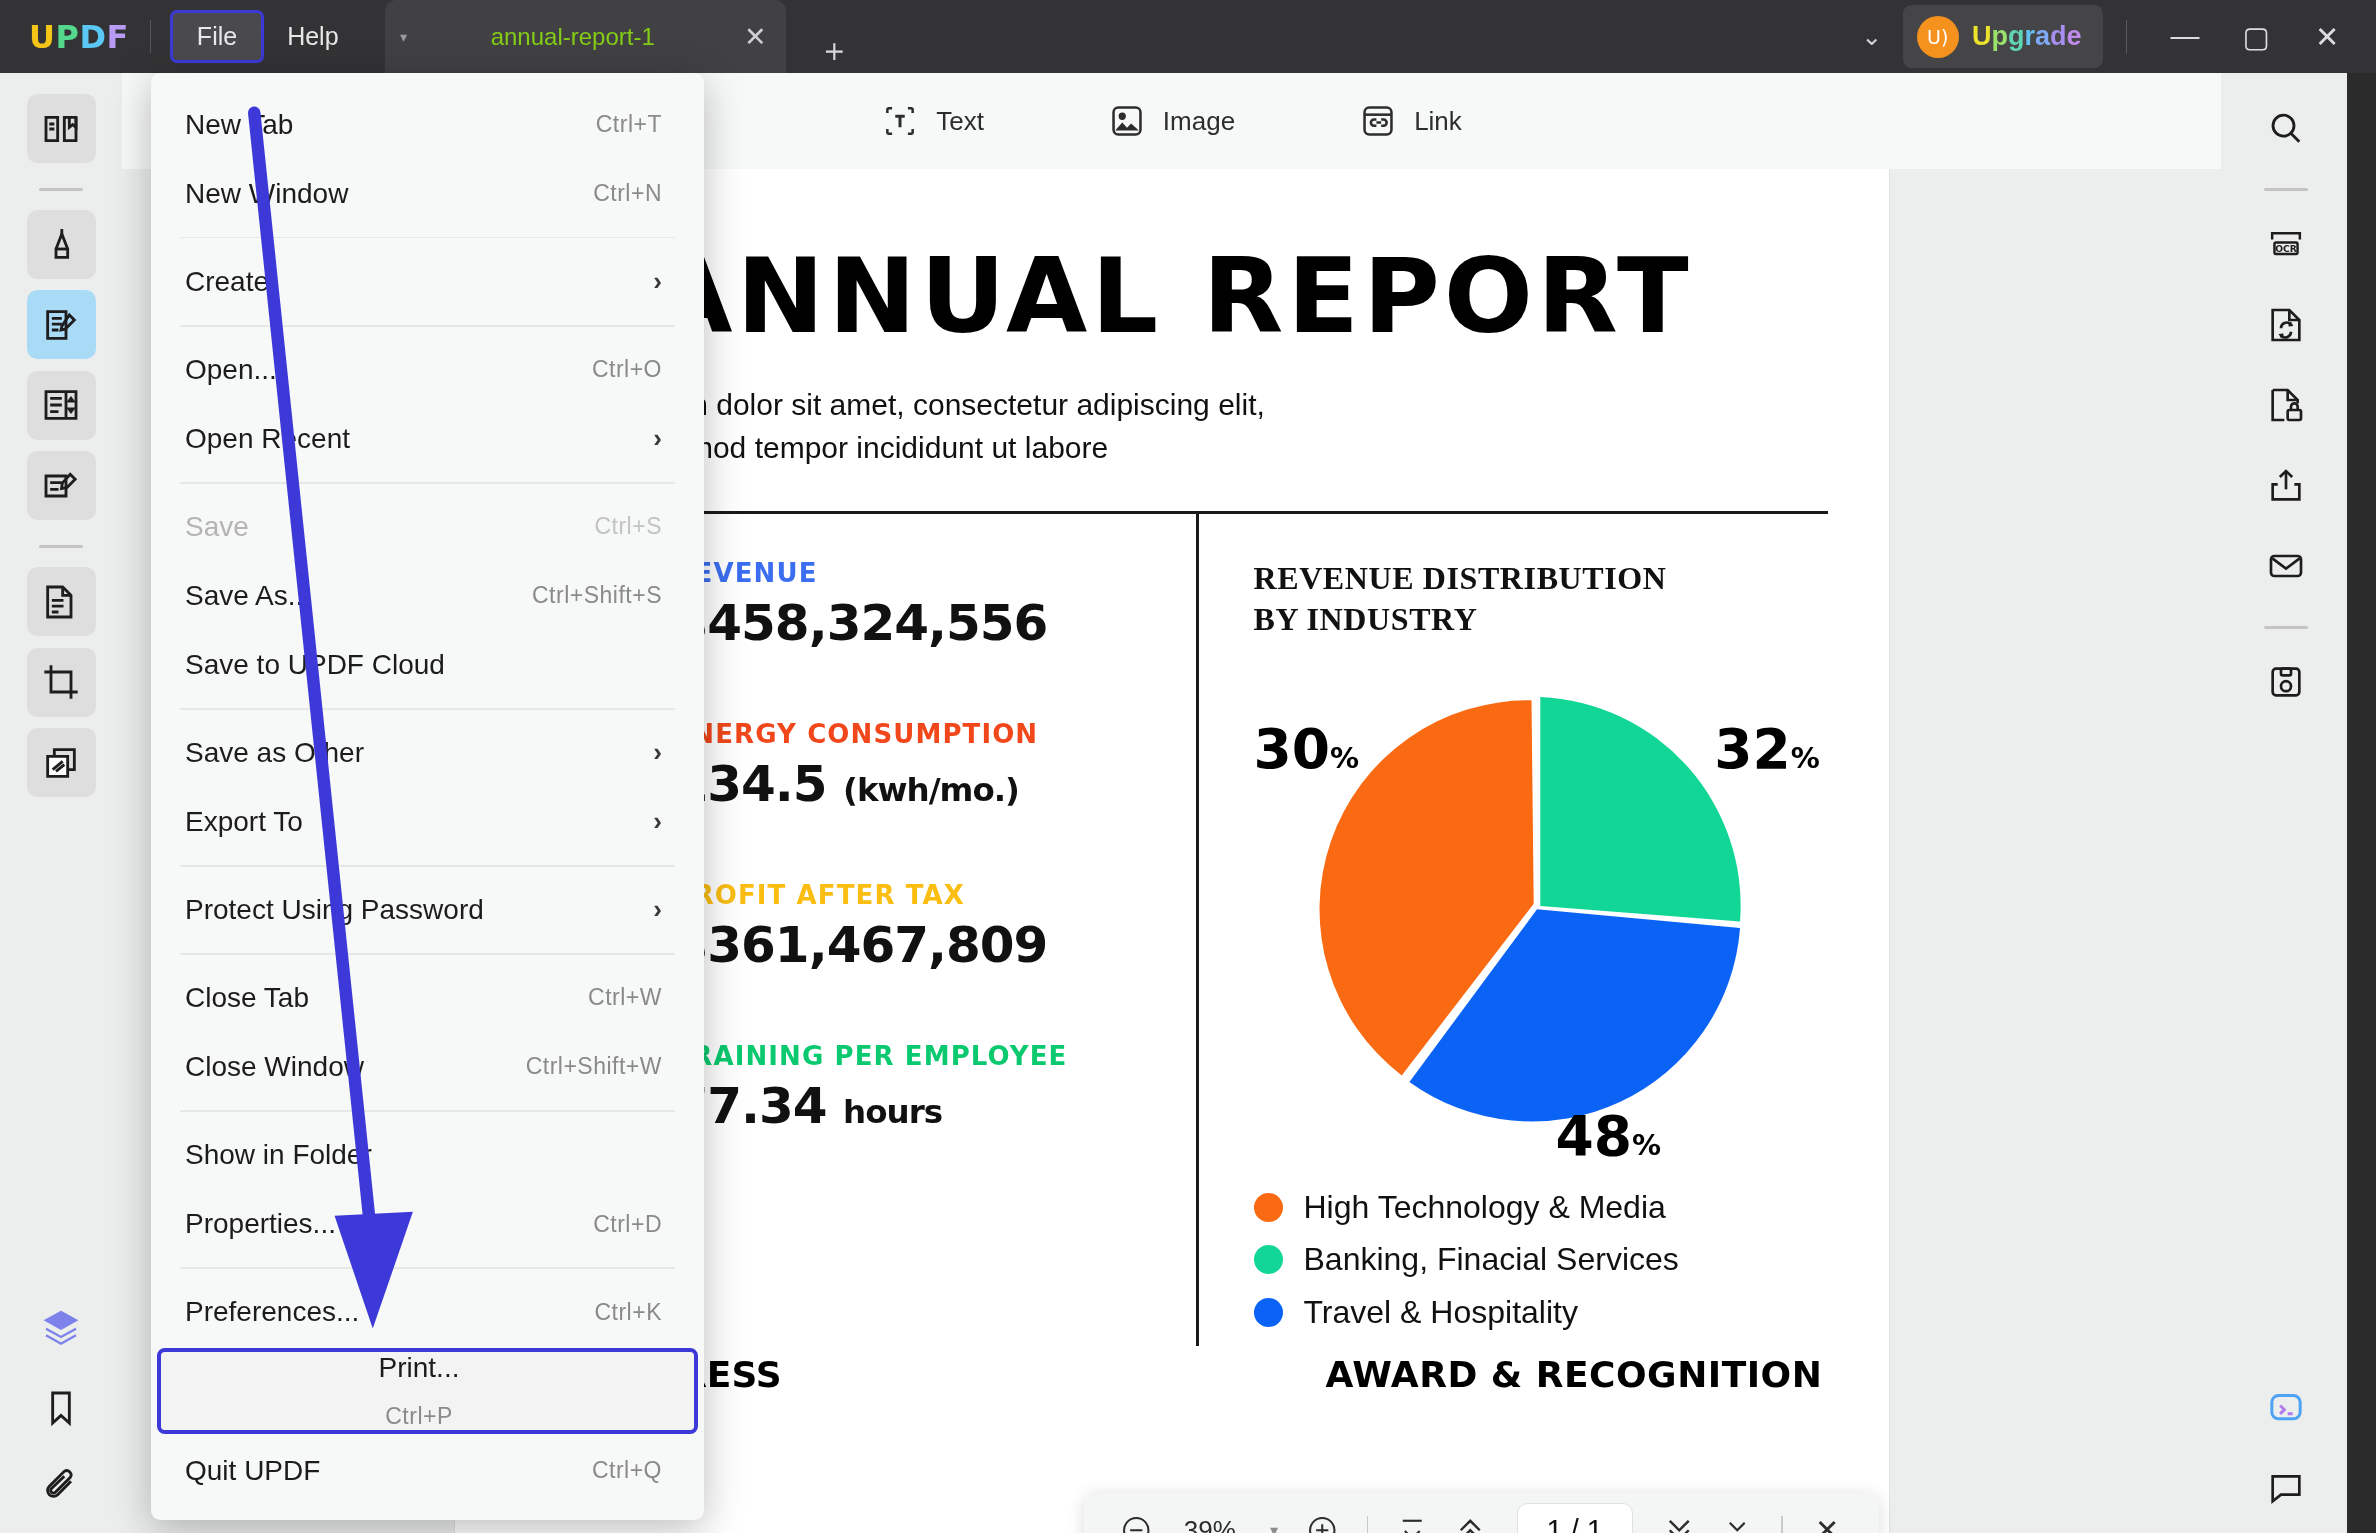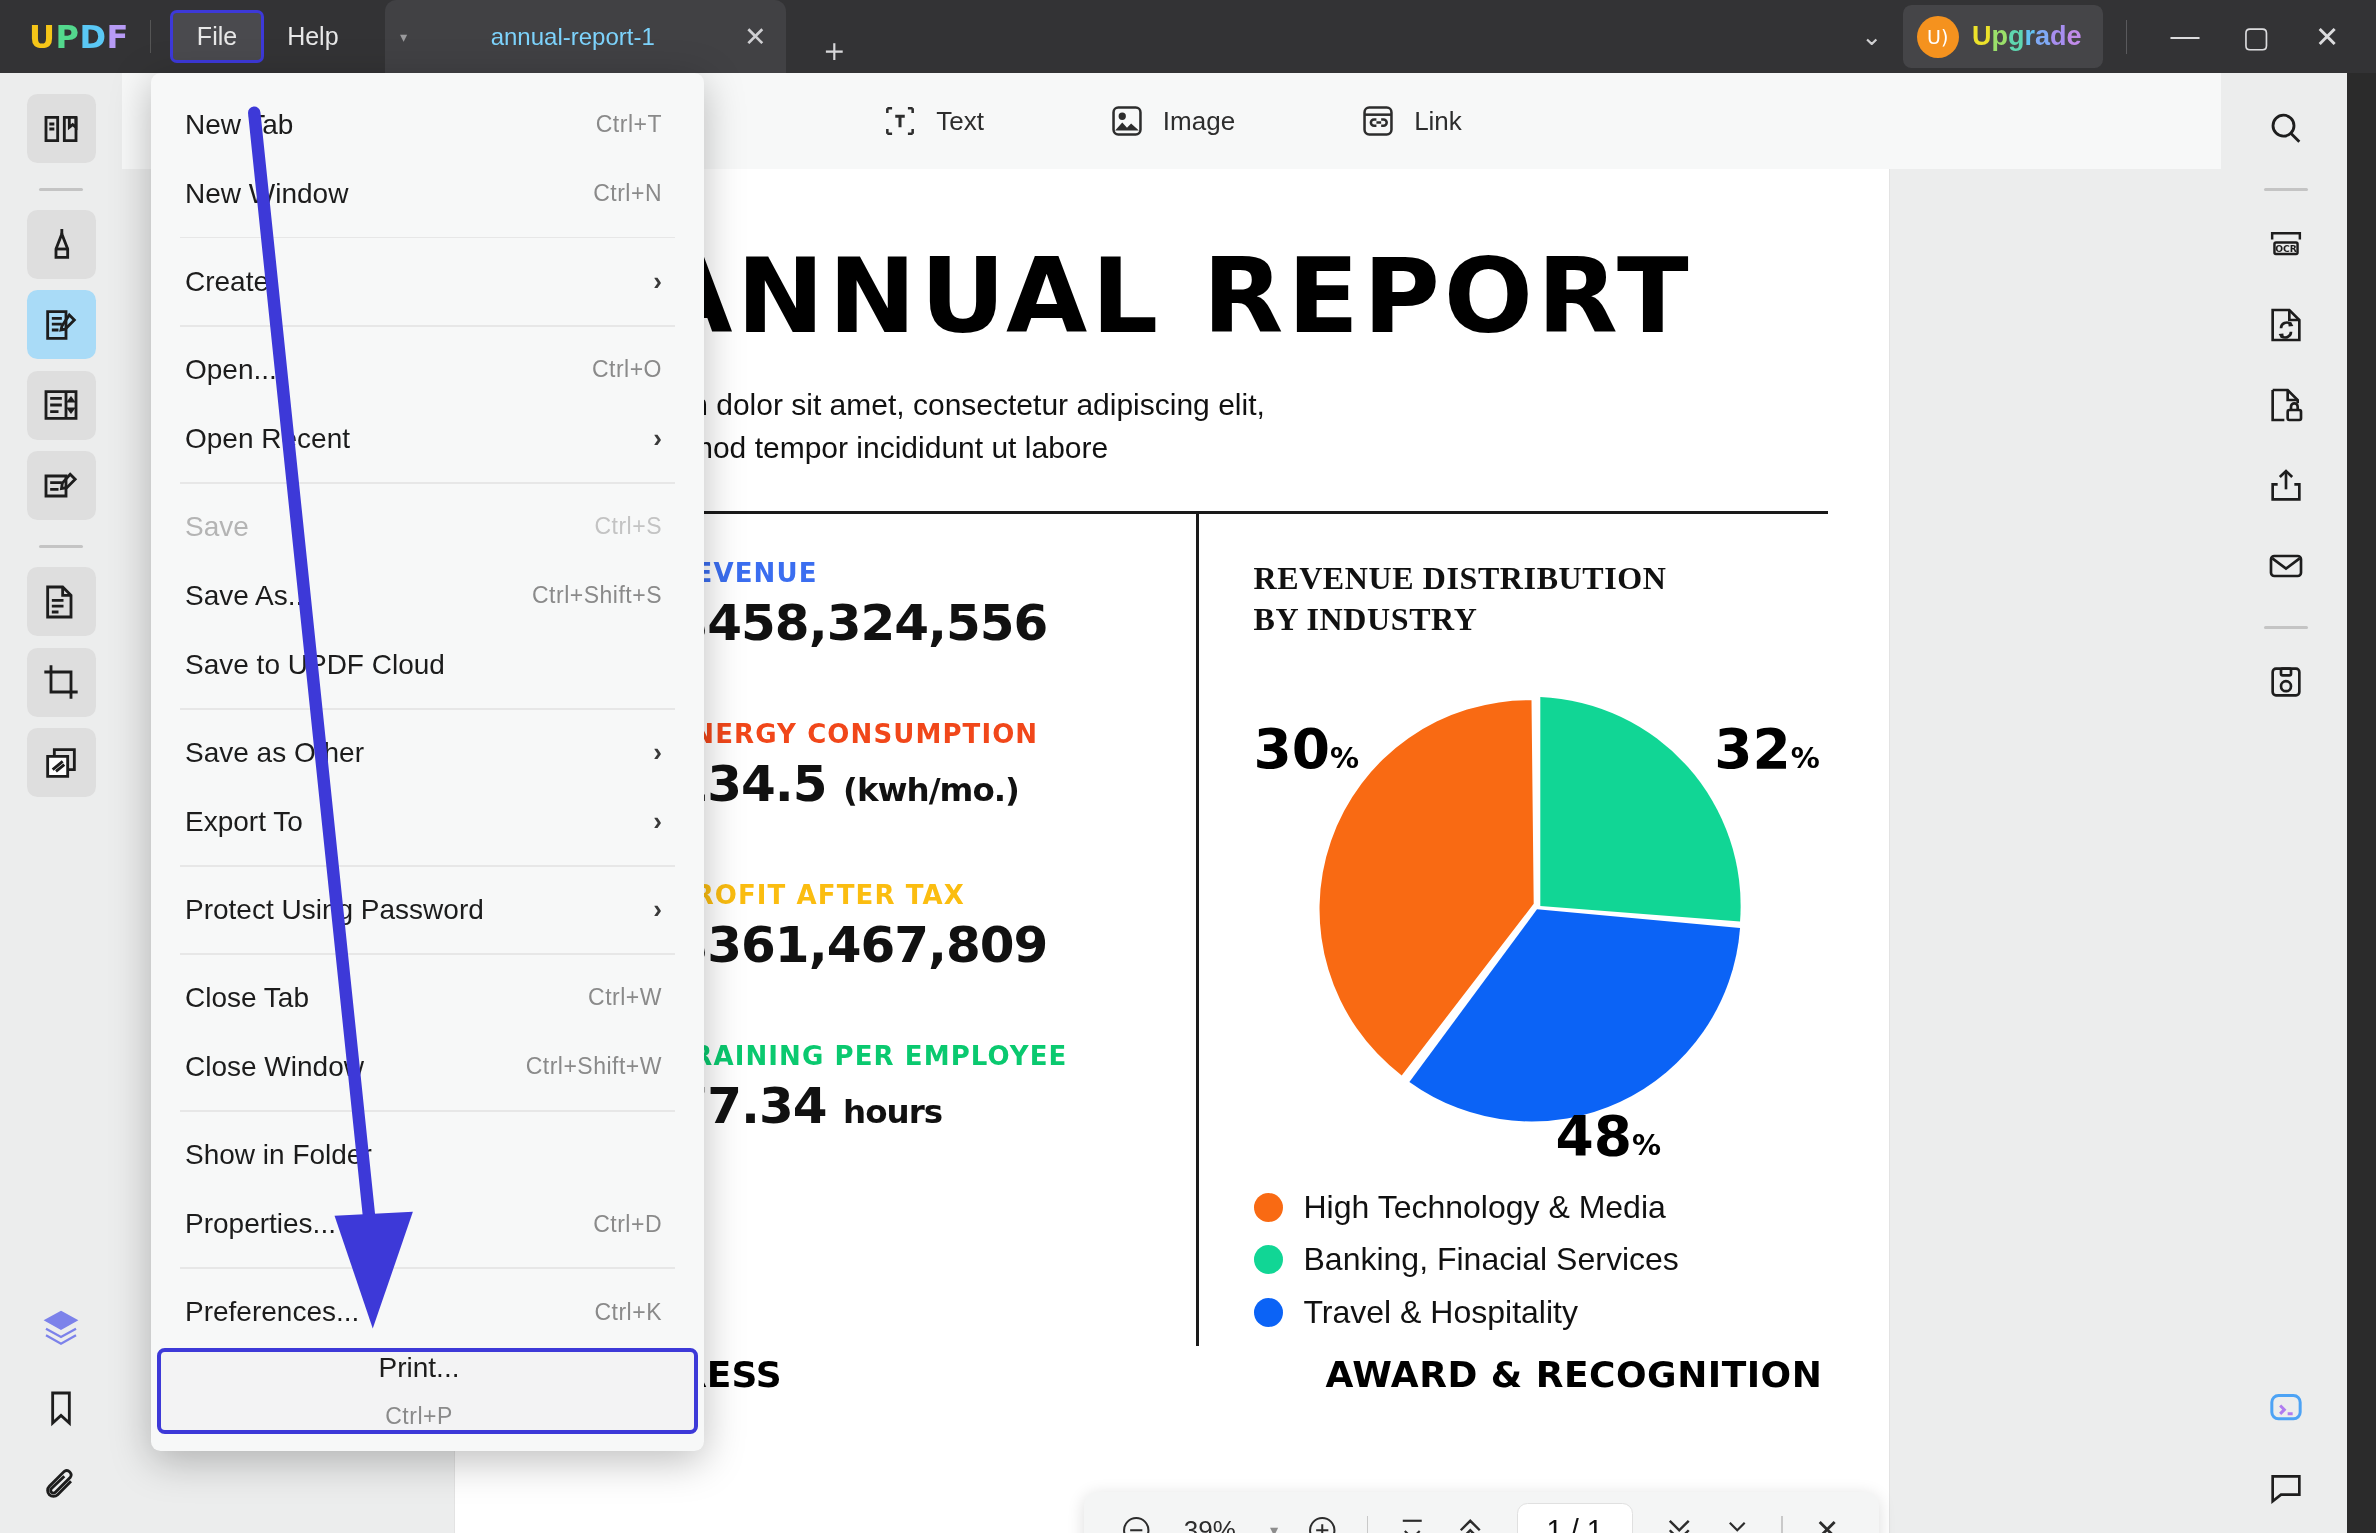--- a/index.html
+++ b/index.html
@@ -34,21 +34,21 @@
     background:#4a4a4e; outline:3.8px solid #3d39d8; outline-offset:-1px;
     border-radius:4.8px;
   }
   .tabstrip { display:flex; align-items:flex-end; height:73px; margin-left:21px; }
   .tab {
     display:flex; align-items:center; height:73px;
     background:#414144; border-radius:11.5px 11.5px 0 0;
     padding:0 19px 0 15.3px; min-width:401px; justify-content:space-between;
   }
   .tab-caret { color:#9a9a9d; font-size:14.3px; margin-right:13.4px; }
-  .tab-title { color:#7dd3fc; font-size:24px; flex:1; text-align:center; }
+  .tab-title { color:#84cc16; font-size:24px; flex:1; text-align:center; }
   .tab-close { color:#cfcfd2; font-size:27px; margin-left:19px; }
   .tab-add { color:#d8d8da; font-size:32.5px; margin-left:32.5px; }
   .tb-right { margin-left:auto; display:flex; align-items:center; padding-right:13.4px; }
   .chev-down { color:#d0d0d2; font-size:25px; padding:0 21px; }
   .upgrade {
     display:flex; align-items:center; gap:13.4px;
     background:#454548; border-radius:8.6px; padding:10.5px 21px 10.5px 13.4px;
   }
   .upg-circle {
     width:42px; height:42px; border-radius:50%;
@@ -676,20 +676,24 @@
       </div>
     <div class="mi-div"></div>
     <div class="mi">
         <span>Preferences...</span>
         <span class="sc">Ctrl+K</span>
       </div>
     <div class="mi hl">
         <span>Print...</span>
         <span class="sc">Ctrl+P</span>
       </div>
+    <div class="mi">
+        <span>Quit UPDF</span>
+        <span class="sc">Ctrl+Q</span>
+      </div>
   </div>
 
   <svg class="anno" viewBox="0 0 2486 1604" width="2376" height="1533">
     <path d="M266 118 L390 1310" stroke="#3d39d8" stroke-width="13" fill="none" stroke-linecap="round"></path>
     <path d="M390 1390 L350 1272 L432 1268 Z" fill="#3d39d8"></path>
   </svg>
 
 </div>
 
 

